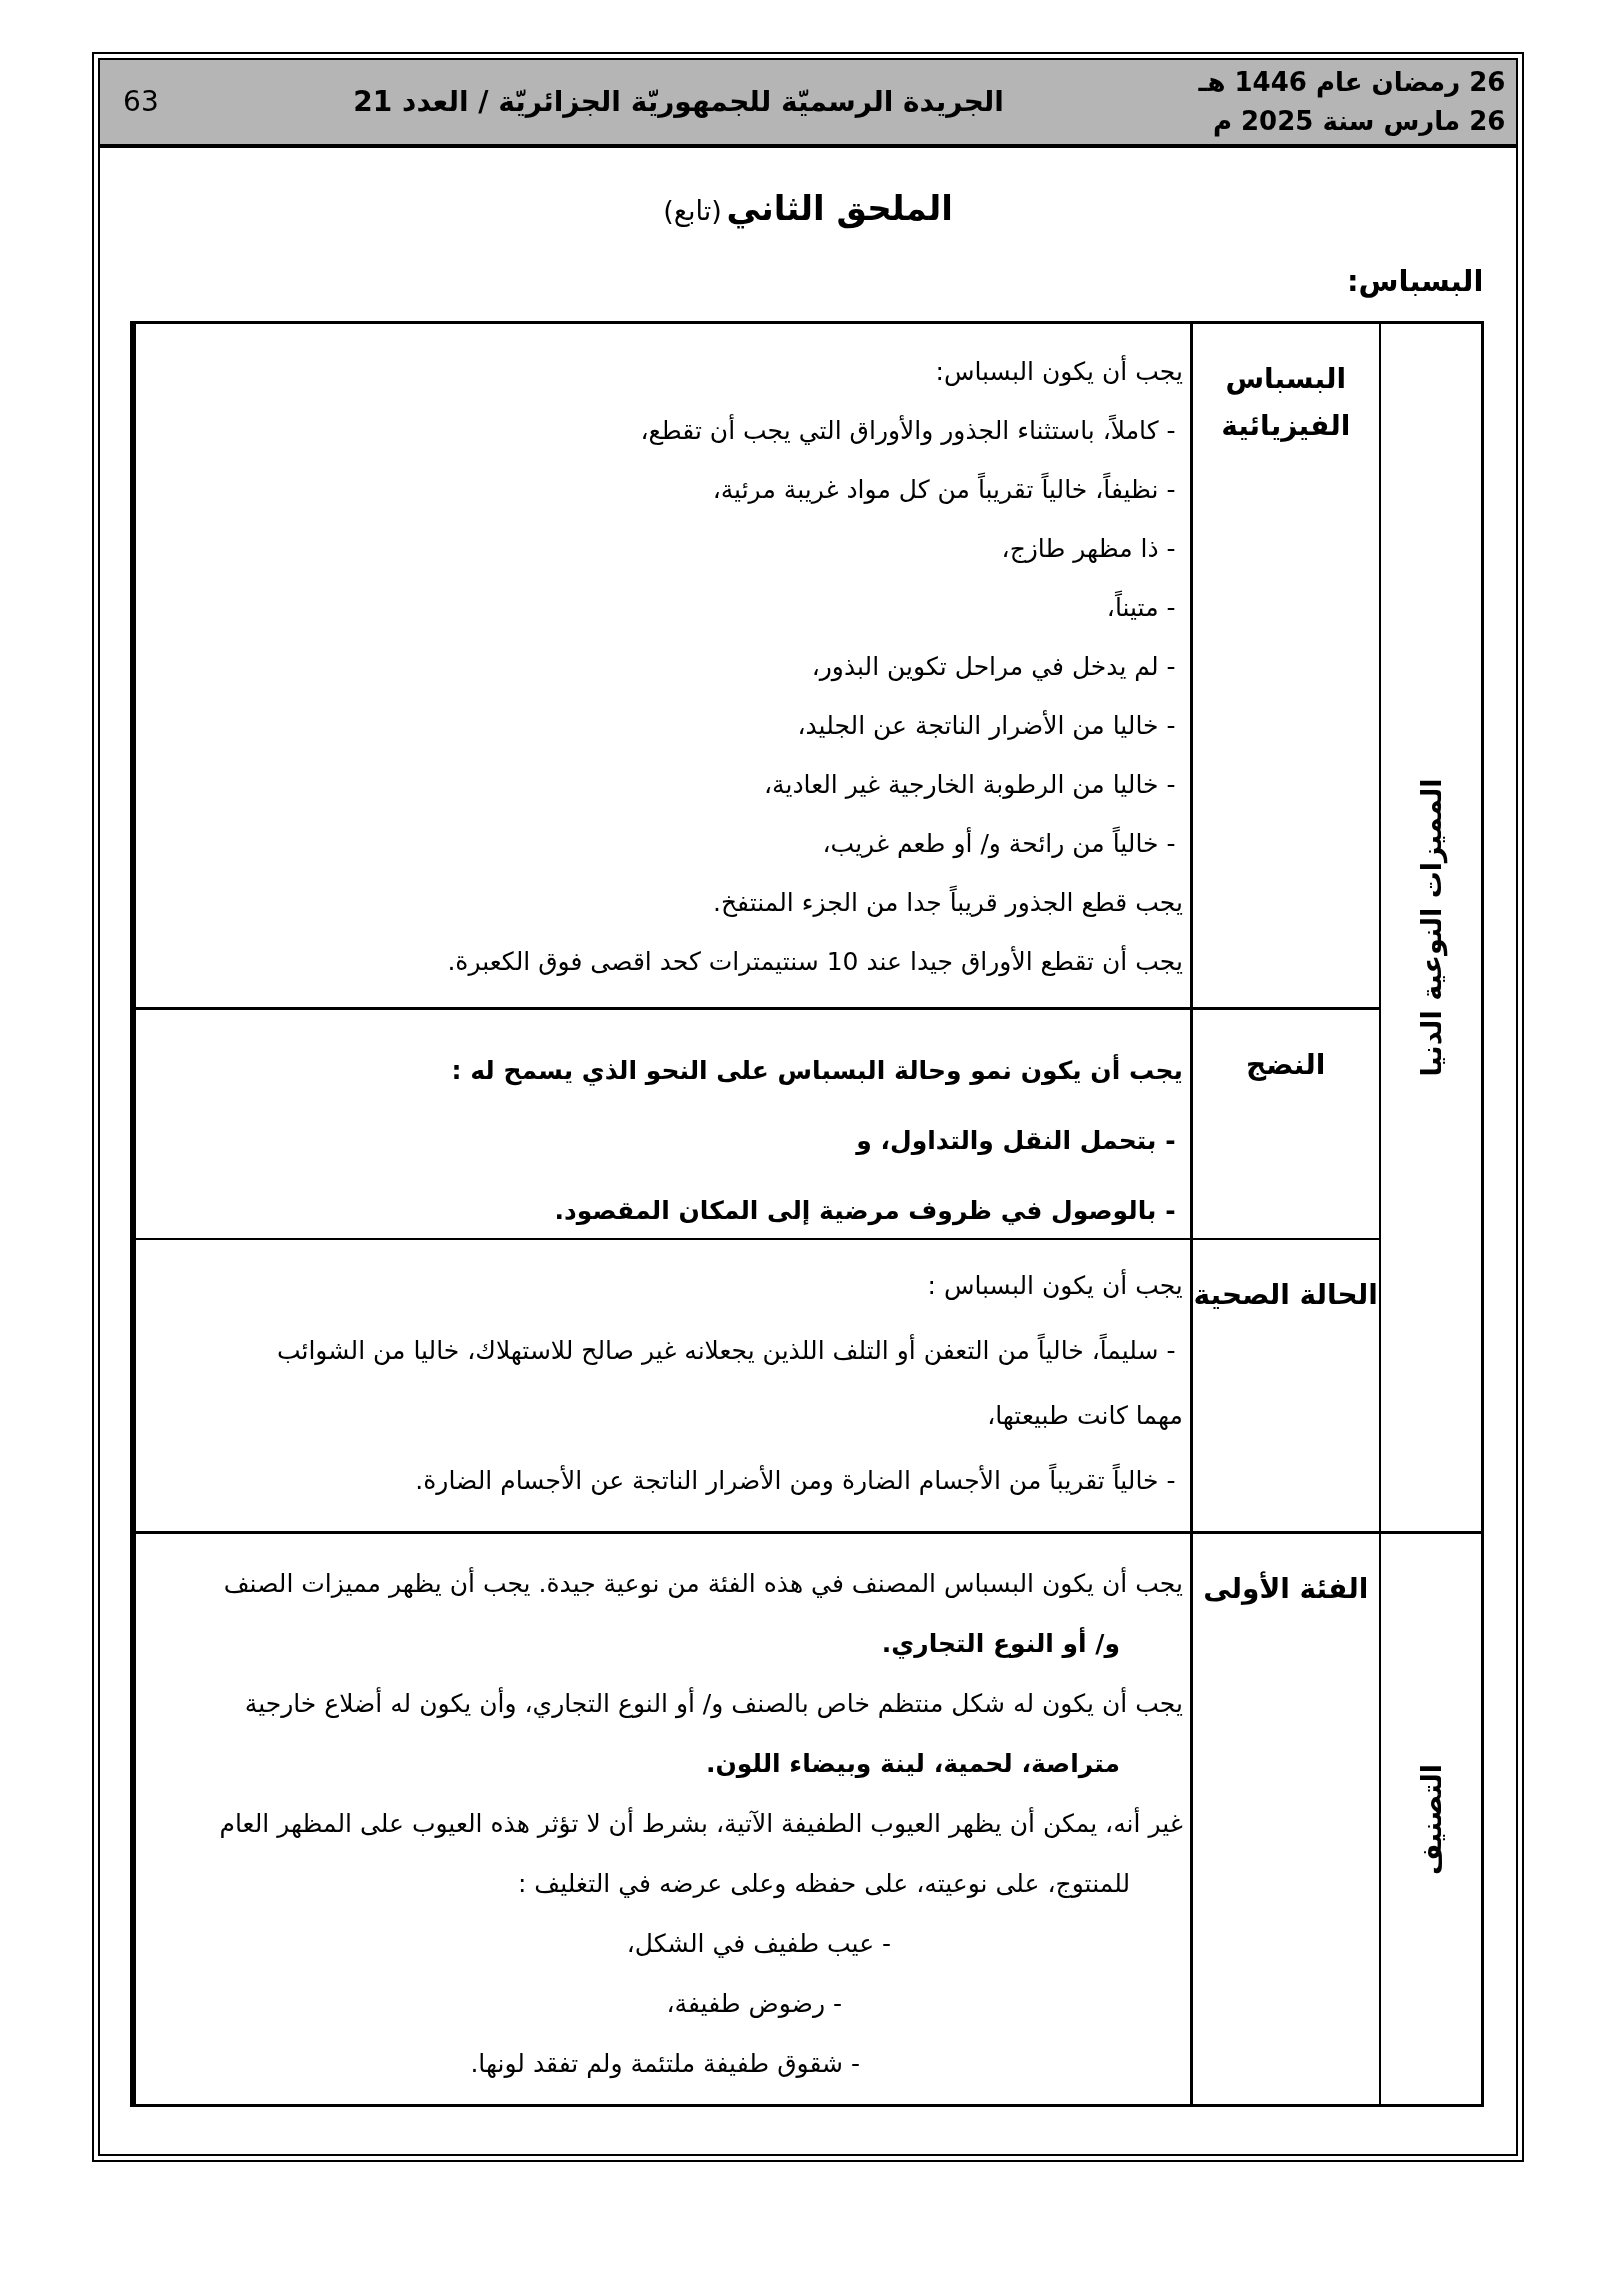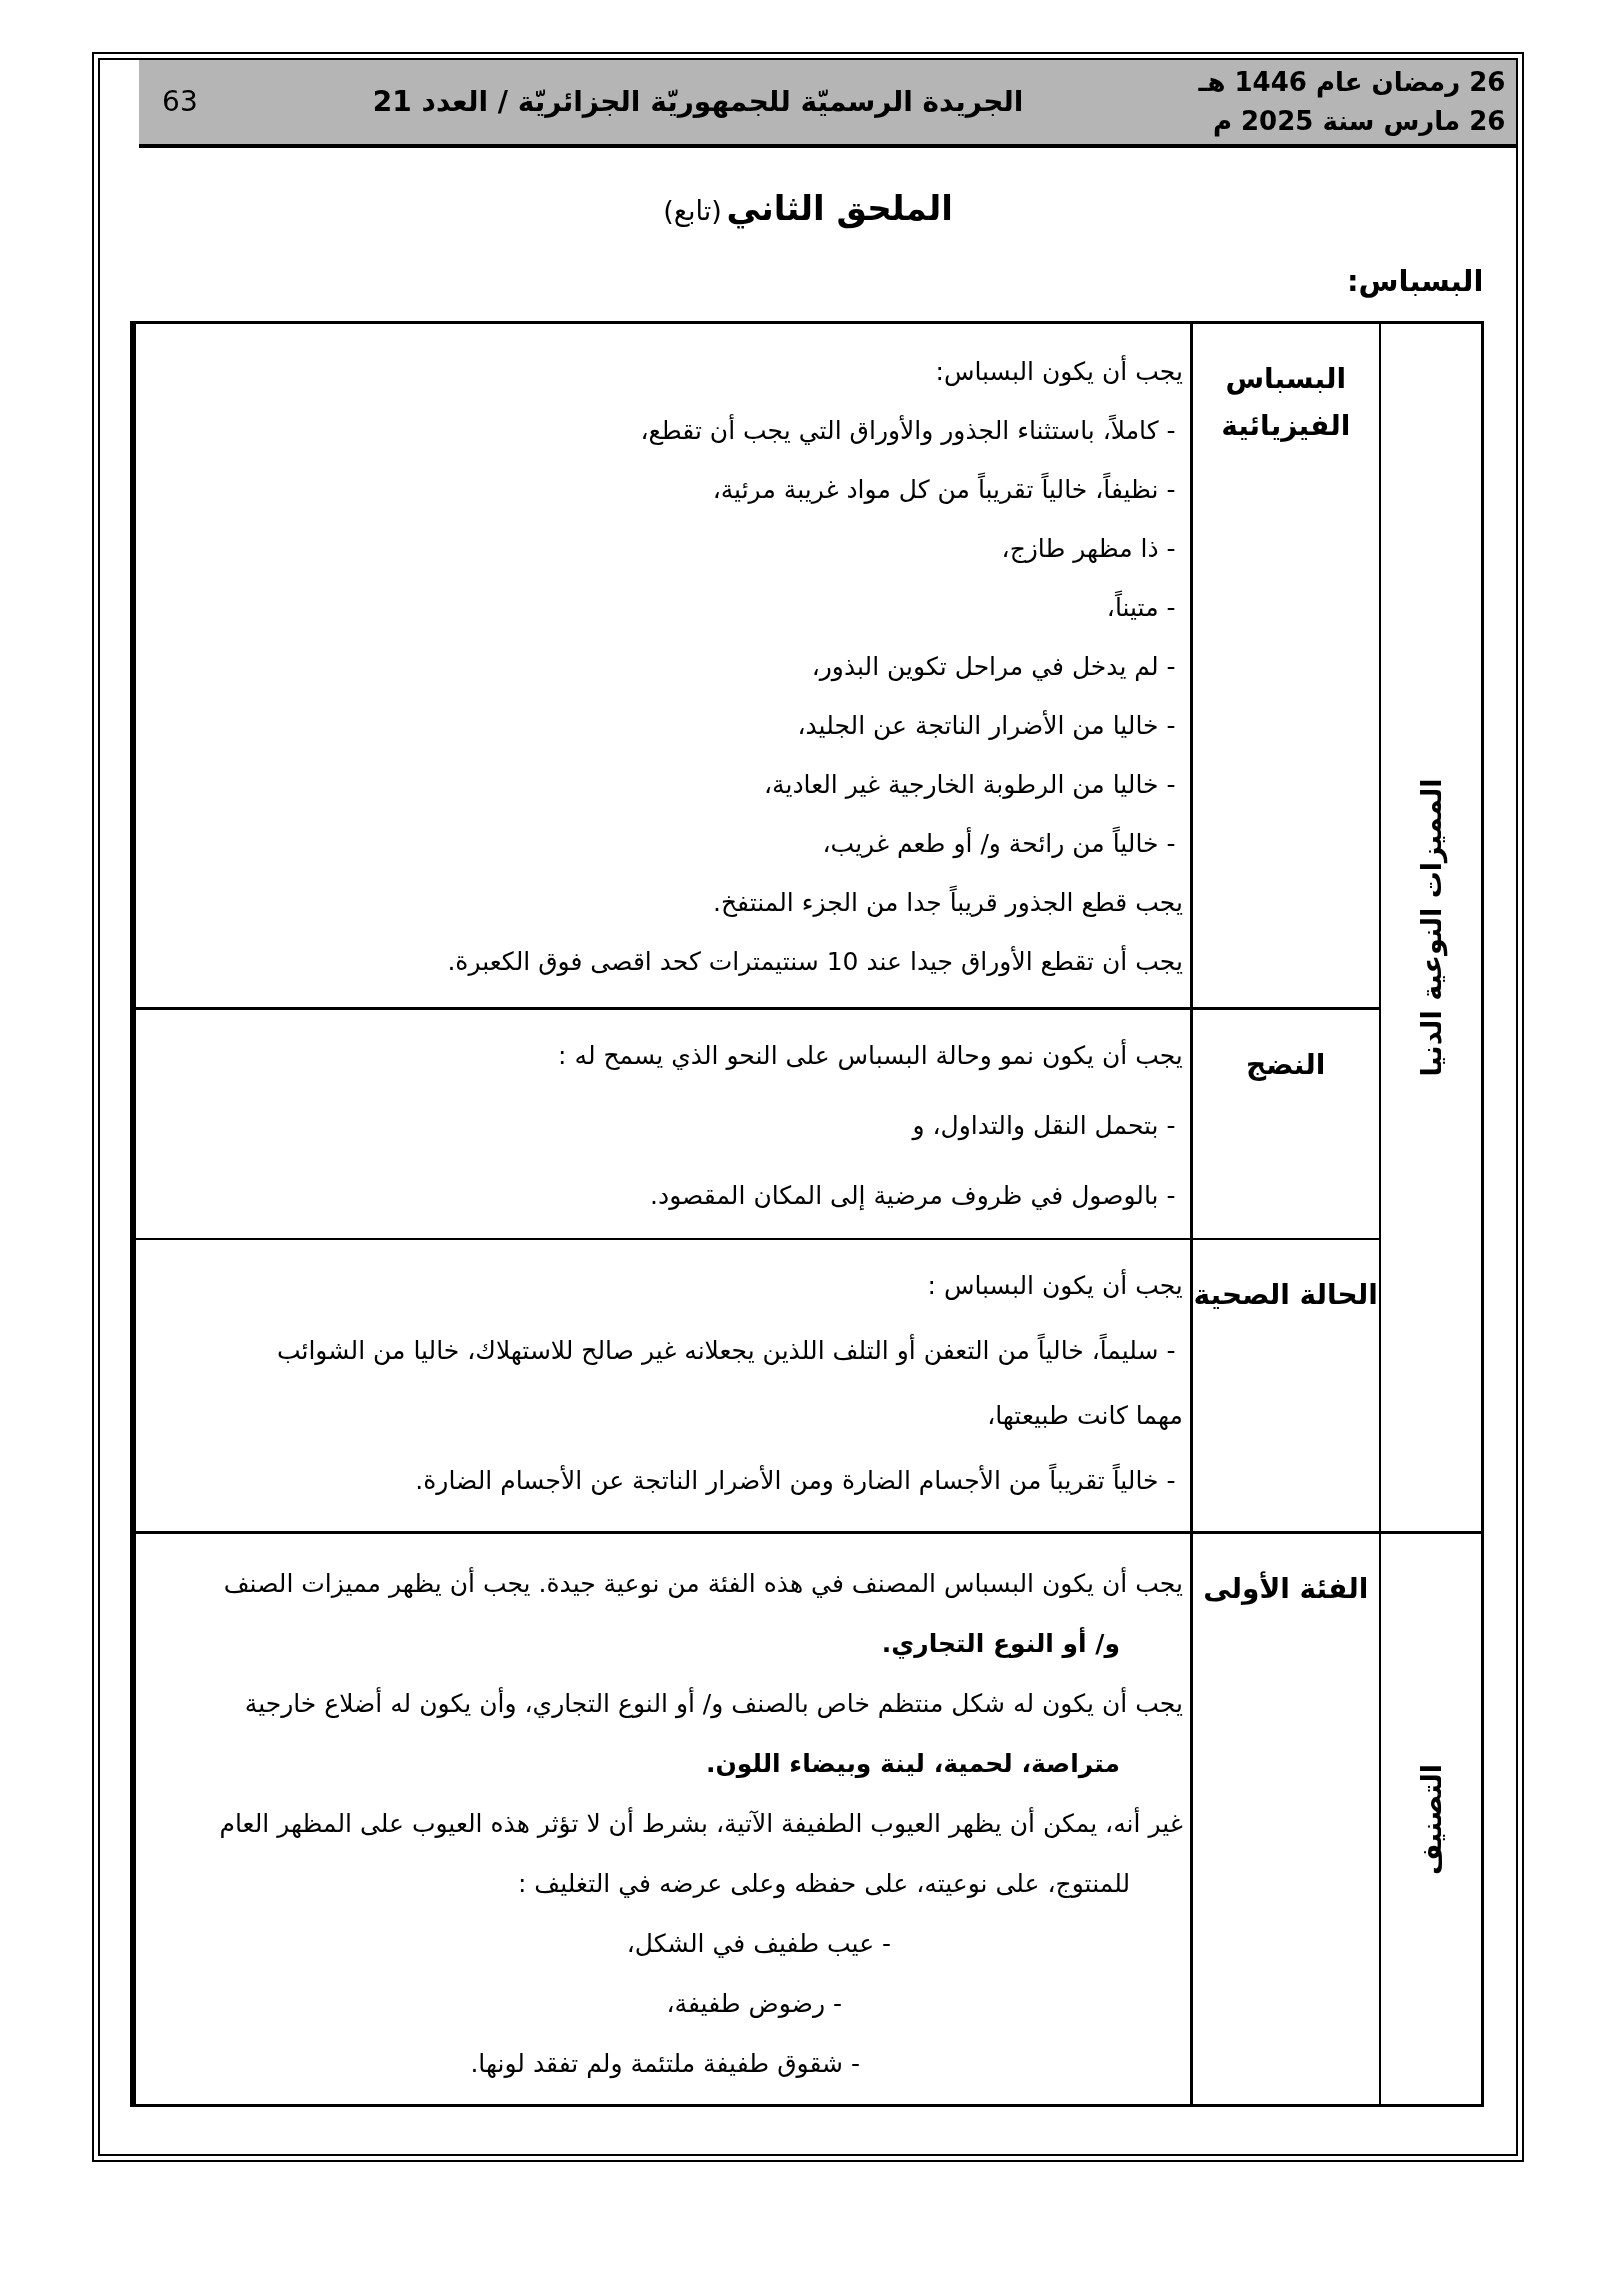--- a/index.html
+++ b/index.html
@@ -19,21 +19,20 @@
     position: absolute; inset: 3.6px;
     border: 2.7px solid #000;
     overflow: hidden;
   }
   .header-bar {
     height: 88px;
     background: #b5b5b5;
     border-bottom: 4.5px solid #000;
     display: flex; align-items: center; justify-content: space-between;
     padding: 0 11px 0 23.5px;
-    margin-left: 39px;
   }
   .page-number { font-size: 28px; font-weight: normal; }
   .journal-title { font-size: 28px; font-weight: bold; letter-spacing: 0.5px; }
   .dates { text-align: right; font-size: 26px; font-weight: bold; line-height: 39px; }
   .doc-title { margin-top: 40px; text-align: center; }
   .doc-title .main { font-size: 34px; font-weight: bold; }
   .doc-title .suffix { font-size: 27px; font-weight: normal; }
   .section-label {
     margin-top: 36px;
     text-align: right;
@@ -61,21 +60,21 @@
   .hdr-cell {
     grid-column: 2;
     text-align: center;
     padding-top: 31px;
     font-size: 28px; font-weight: bold;
     line-height: 47px;
   }
   .body-cell { grid-column: 3; }
   .line { white-space: nowrap; font-size: 25px; }
   .body-1 { padding-top: 18px; } .body-1 .line { line-height: 59px; }
-  .body-2 { padding-top: 11px; } .body-2 .line { line-height: 70px; }
+  .body-2 { padding-top: 26px; font-weight: bold; } .body-2 .line { line-height: 70px; }
   .body-3 { padding-top: 12.7px; } .body-3 .line { line-height: 65px; }
   .body-4 { padding-top: 20px; } .body-4 .line { line-height: 60px; }
   .i-f  { padding-right: 7.2px; }
   .i-n  { padding-right: 14.5px; }
   .i-c  { padding-right: 70px; font-weight: bold; }
   .i-c2 { padding-right: 60px; }
   .i-d1 { padding-right: 299px; }
   .i-d2 { padding-right: 348px; }
   .i-d3 { padding-right: 330px; }
 </style>

